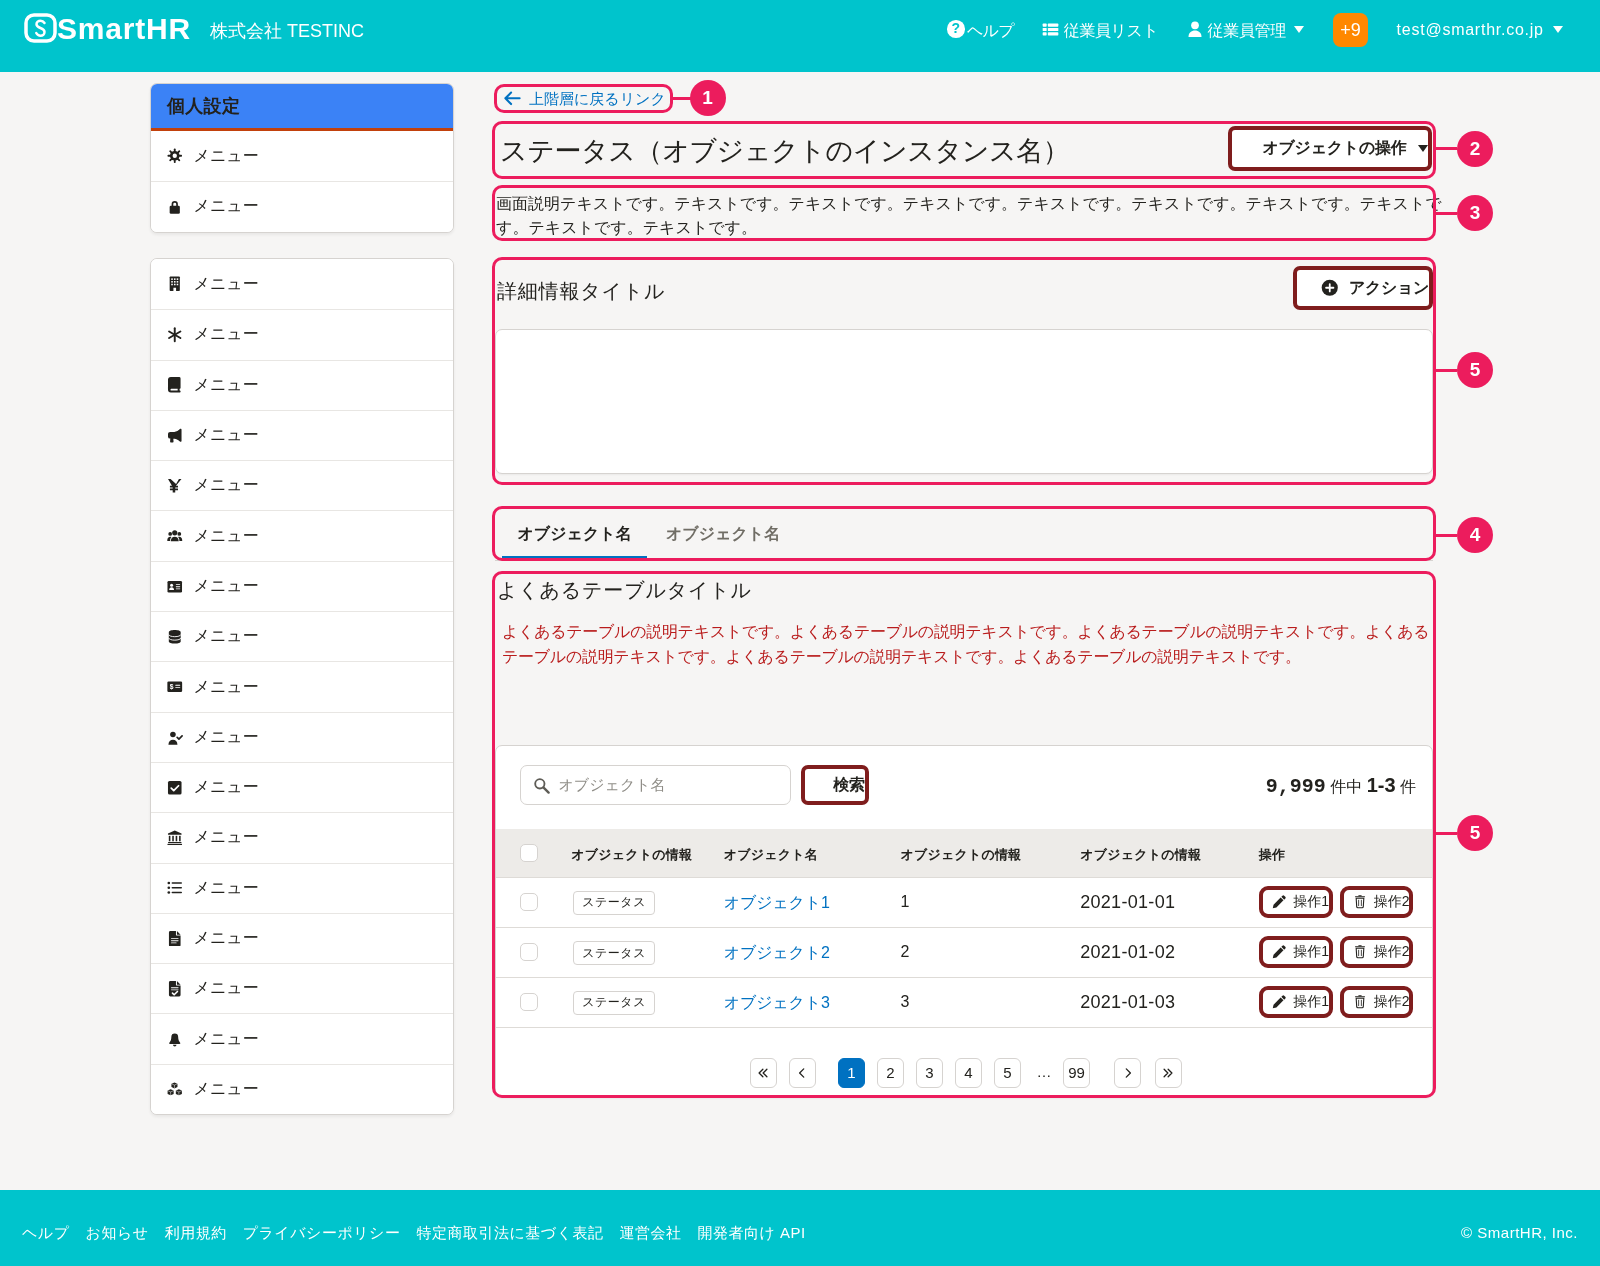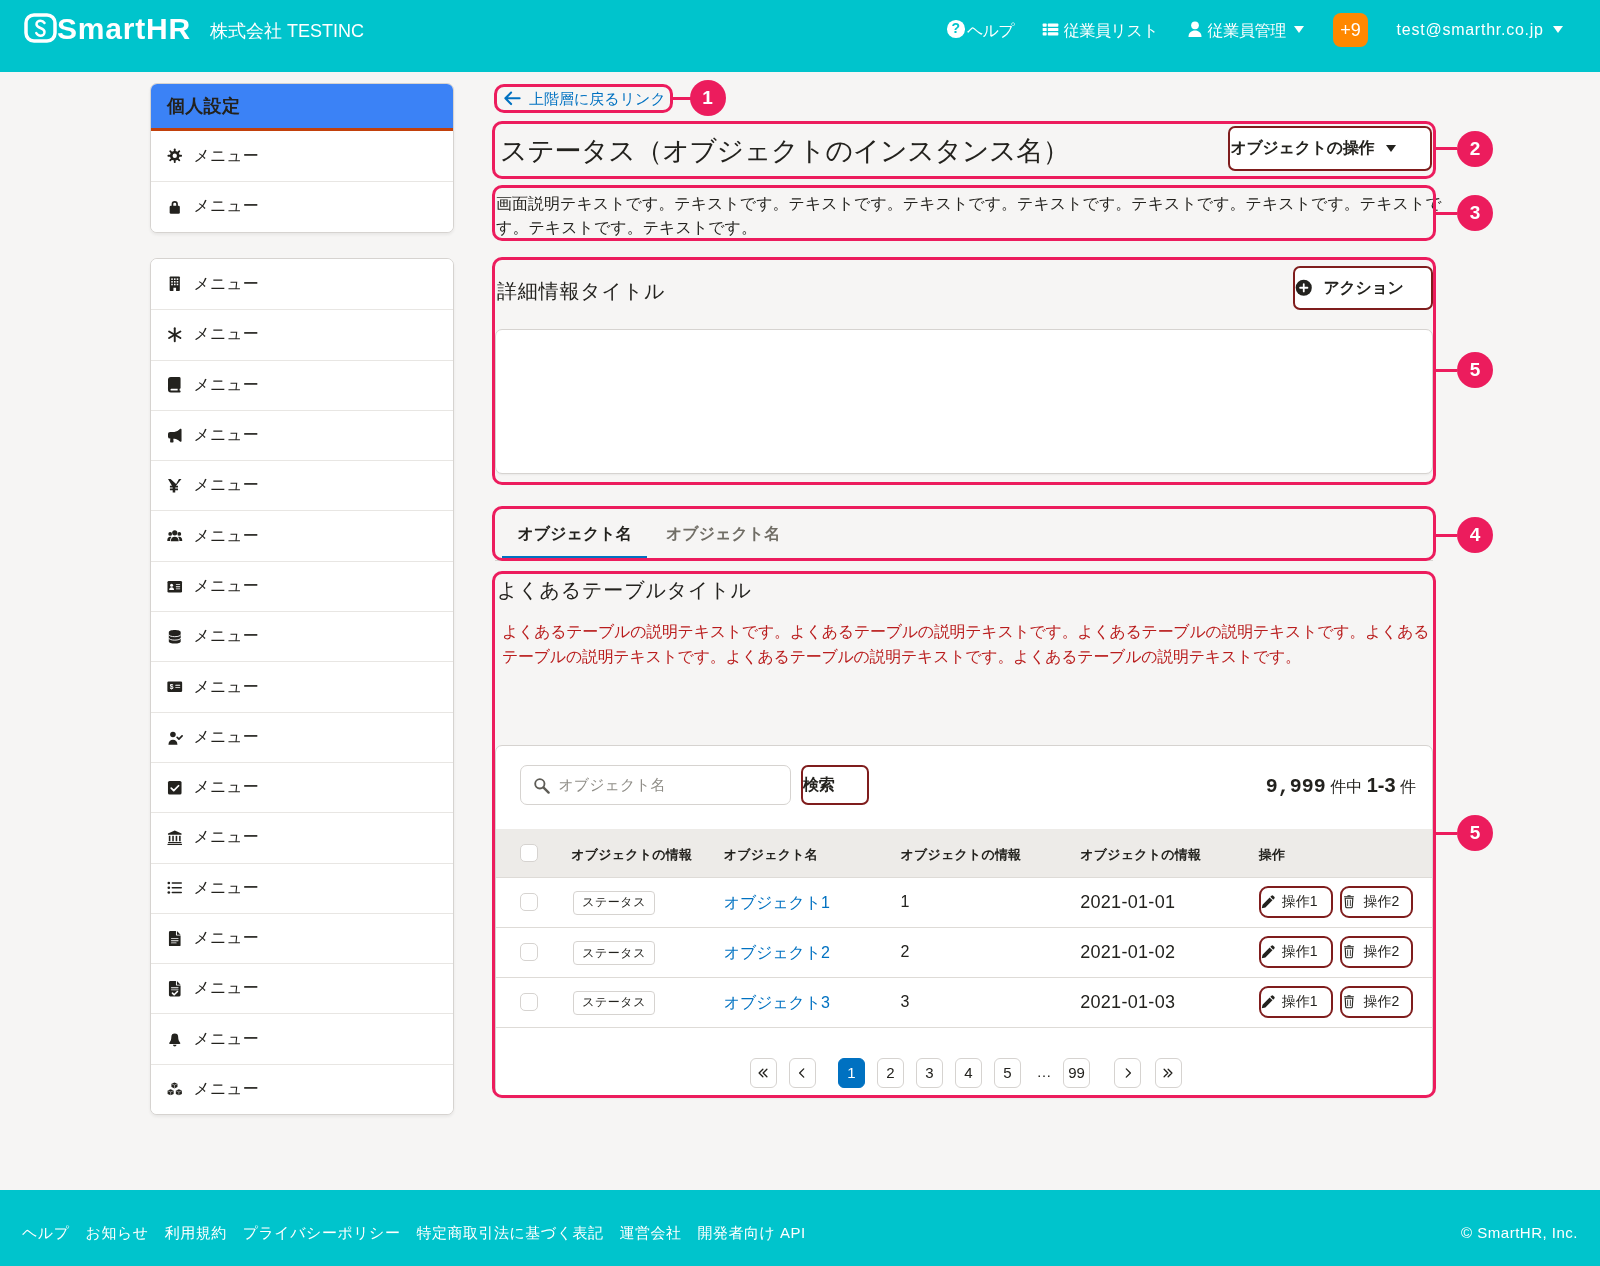--- a/index.html
+++ b/index.html
@@ -3,21 +3,21 @@
 *{margin:0;padding:0;box-sizing:border-box;font-family:"Liberation Sans",sans-serif;}
 html,body{width:1600px;height:1266px;overflow:hidden;background:#f6f5f4;}
 #app{position:relative;width:1600px;height:1266px;background:#f6f5f4;}
 .abs{position:absolute;}
 svg{display:block;flex:none;}
 .hd{position:absolute;left:0;top:0;width:1600px;height:72px;background:#00c4cc;color:#fff;}
 .ft{position:absolute;left:0;top:1190px;width:1600px;height:76px;background:#00c4cc;color:#fff;font-size:15px;}
 .panel{border:1px solid #d6d3d0;border-radius:7px;background:#fff;box-shadow:0 2px 3px rgba(0,0,0,.06);overflow:hidden;}
 .panel .ph{height:47px;background:#3b82f6;border-bottom:3px solid #c2410c;font-size:18px;letter-spacing:0.3px;font-weight:bold;color:#23221e;display:flex;align-items:center;padding-left:16px;}
 .mi{height:50.3px;display:flex;align-items:center;padding-left:16px;gap:11px;font-size:16px;color:#23221e;background:#fff;}
-.btn{display:flex;align-items:center;justify-content:flex-start;background:#fff;border:2px solid #7f1d1d;border-radius:7px;font-weight:bold;color:#23221e;}
+.btn{display:flex;align-items:center;justify-content:flex-end;background:#fff;border:4px solid #7f1d1d;border-radius:7px;font-weight:bold;color:#23221e;}
 .anno{position:absolute;border:3px solid #ec1c5d;border-radius:10px;pointer-events:none;}
 .aline{position:absolute;height:3px;background:#ec1c5d;}
 .acirc{position:absolute;width:36px;height:36px;border-radius:50%;background:#ec1c5d;color:#fff;font-size:19px;font-weight:bold;display:flex;align-items:center;justify-content:center;}
 .caret{width:0;height:0;border-left:5.5px solid transparent;border-right:5.5px solid transparent;border-top:7px solid #23221e;}
 </style></head><body>
 <div id="app">
 <div class="hd">
 <div class="abs" style="left:24px;top:13px;">
         <svg viewBox="0 0 66 60" width="33" height="30">
           <rect x="4" y="4" width="58" height="52" rx="16" fill="none" stroke="#fff" stroke-width="7"></rect>

